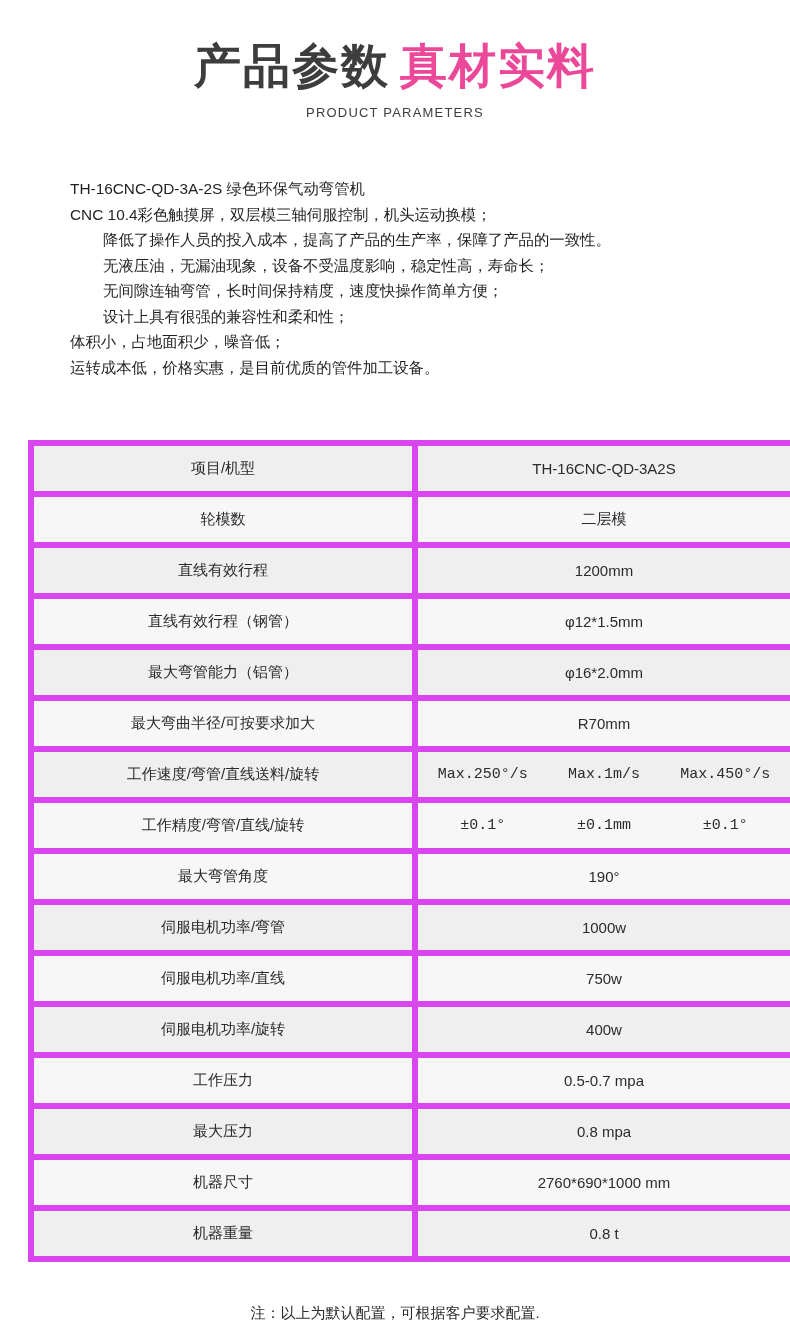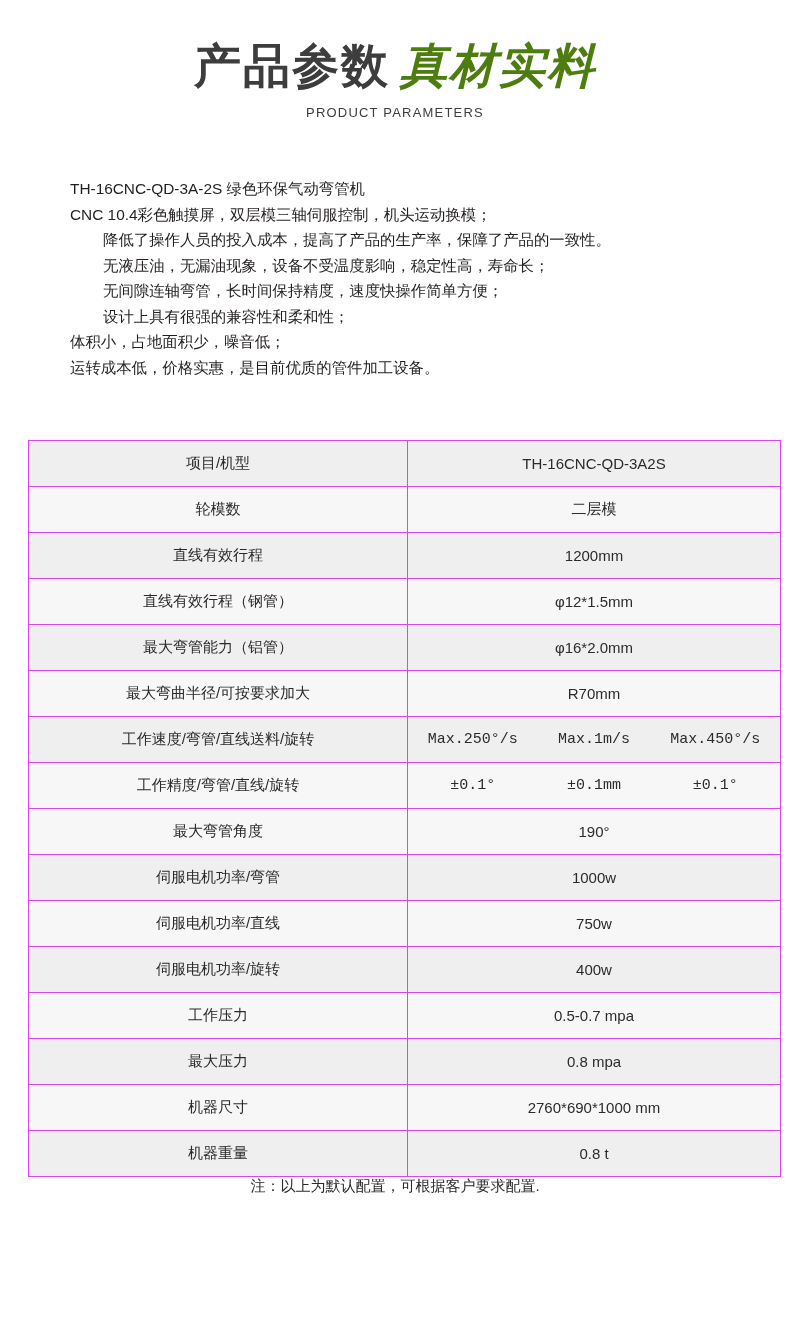--- a/index.html
+++ b/index.html
@@ -30,23 +30,22 @@
     font-size: 47px;
     line-height: 1.18;
     font-weight: 700;
     letter-spacing: 2px;
     white-space: nowrap;
   }
   .header-title .part-dark {
     color: #3d3d3d;
   }
   .header-title .part-blue {
-    color: #4d7c0f;
+    color: #ec4899;
     margin-left: 10px;
-    font-style: italic;
   }
   .header-sub {
     margin-top: 12px;
     font-size: 13px;
     letter-spacing: 1.2px;
     color: #3d3d3d;
     font-weight: 400;
   }
 
   
@@ -69,21 +68,21 @@
     margin: 60px 28px 0 28px;
     width: 734px;
     border-collapse: collapse;
     table-layout: fixed;
     font-size: 15px;
   }
   .spec-table td {
     height: 45px;
     text-align: center;
     vertical-align: middle;
-    border: 1px solid #d946ef;
+    border: 6px solid #d946ef;
     color: #2b2b2b;
     padding: 0 4px;
   }
   .spec-table tr.odd td {
     background: #efefef;
   }
   .spec-table tr.even td {
     background: #f7f7f7;
   }
   .col-label {
@@ -100,20 +99,21 @@
     font-family: Liberation Mono, monospace;
   }
   .triple span {
     flex: 1 1 0;
     text-align: center;
     white-space: nowrap;
   }
 
   
   .footnote {
+    margin-top: 42px;
     text-align: center;
     font-size: 15px;
     color: #2b2b2b;
   }
 </style>
 </head>
 <body>
 
 <div class="page">
 

